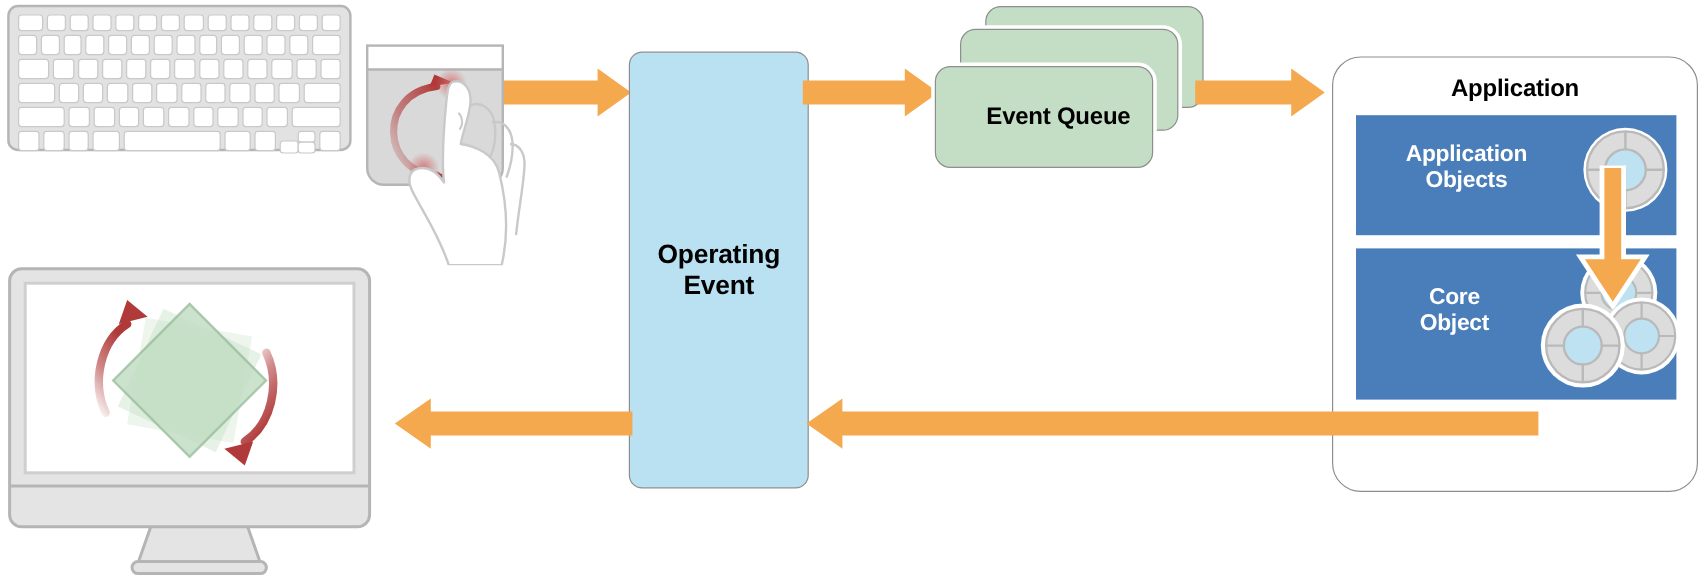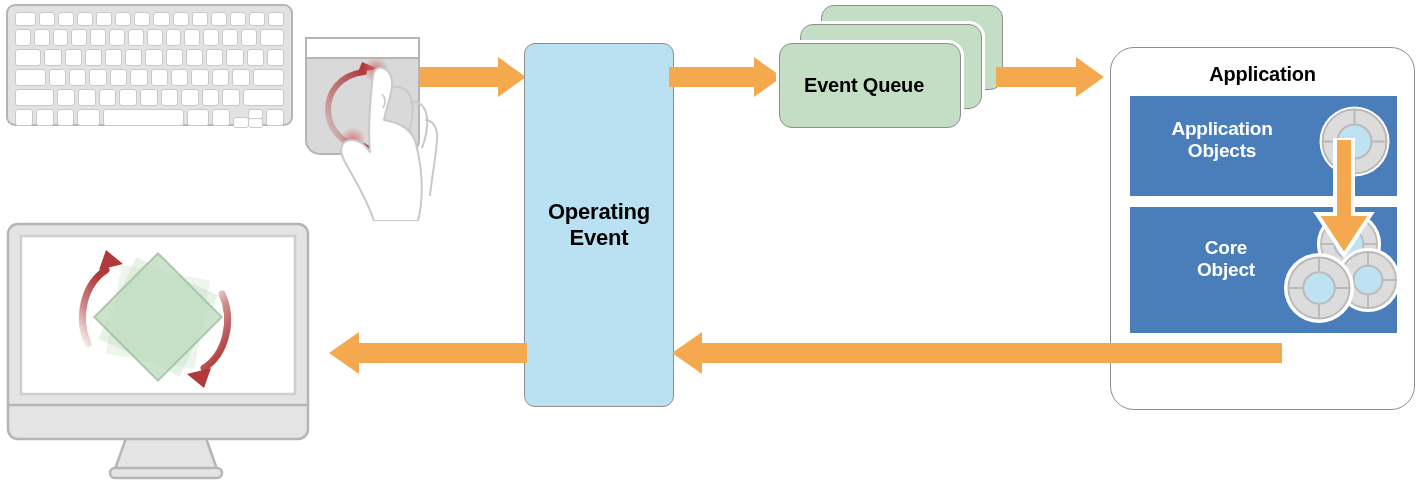--- a/index.html
+++ b/index.html
@@ -33,35 +33,35 @@
     display:flex;align-items:center;justify-content:center;box-sizing:border-box;}
   #os-label{font-size:22px;font-weight:bold;color:#000;text-align:center;line-height:1.18;letter-spacing:-0.2px;}
 
   
   #eq-group{left:779px;top:3px;width:225px;height:125px;}
   .eq-card{position:absolute;width:182px;height:85px;border-radius:13px;
     background:#c3dec4;border:1.6px solid #8e8e8e;box-sizing:border-box;
     box-shadow:0 0 0 3px #ffffff;}
   #eq-card-3{left:42px;top:2px;}
   #eq-card-2{left:21px;top:21px;}
-  #eq-card-1{left:0px;top:40px;display:flex;align-items:center;justify-content:flex-start;padding-left:24px;}
+  #eq-card-1{left:0px;top:52px;display:flex;align-items:center;justify-content:center;padding-left:24px;}
   #eq-label{font-size:20px;font-weight:bold;color:#000;white-space:nowrap;letter-spacing:-0.2px;}
 
   
   #app-box{left:1110px;top:47px;width:305px;height:363px;
     background:#ffffff;border:1.6px solid #8e8e8e;border-radius:24px;box-sizing:border-box;}
   #app-title{position:absolute;left:0;right:0;top:15px;text-align:center;
     font-size:20px;font-weight:bold;color:#000;letter-spacing:-0.2px;}
   .app-panel{position:absolute;left:19px;width:267px;background:#4a7ebb;}
   #app-panel-object{top:48px;height:100px;}
   #app-panel-core{top:159px;height:126px;}
   .app-panel-label{position:absolute;color:#ffffff;font-size:19px;font-weight:bold;
     text-align:center;line-height:1.18;letter-spacing:-0.2px;}
   #app-object-label{left:12px;top:22px;width:160px;}
-  #app-core-label{left:16px;top:30px;width:160px;}
+  #app-core-label{left:2px;top:30px;width:160px;}
   #app-inner-arrow{position:absolute;left:202px;top:90px;}
   .obj-icon{position:absolute;}
 </style>
 </head>
 <body>
 
 <div class="stage">
 
   <div class="abs" id="keyboard">
     <div class="kbd-row">

